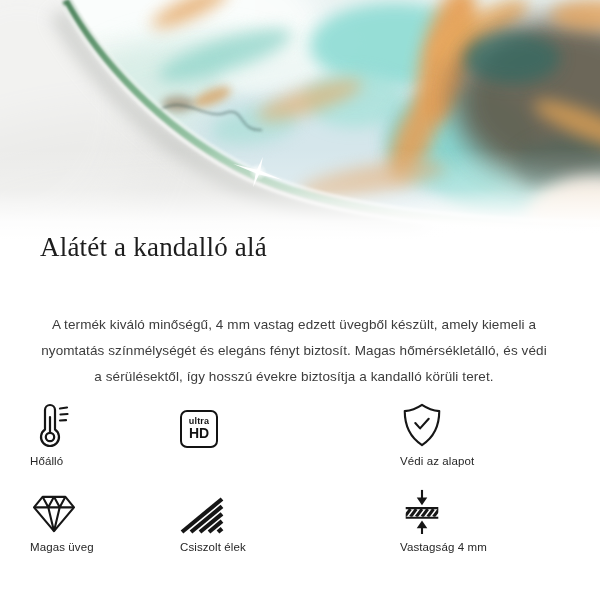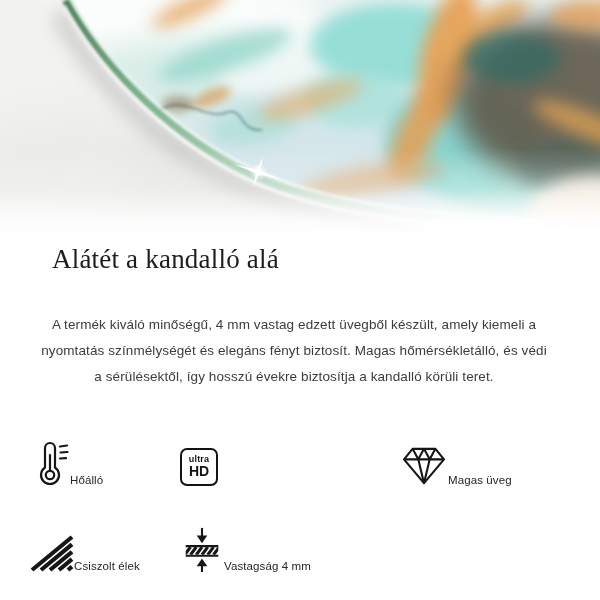--- a/index.html
+++ b/index.html
@@ -14,21 +14,21 @@
     color:#1d1d1d;font-weight:400;letter-spacing:0.2px;
   }
   .desc{
     position:absolute;left:40px;top:312px;width:508px;
     font-size:13.5px;line-height:26px;color:#3c3c3c;letter-spacing:0.1px;
   }
   .features{
     position:absolute;left:30px;top:400px;width:540px;
     display:grid;grid-template-columns:150px 1fr 170px;grid-template-rows:86px 86px;
   }
-  .feature{display:flex;flex-direction:row;align-items:flex-end;}
+  .feature{display:flex;flex-direction:column;align-items:flex-start;}
   .icon-box{height:48px;display:flex;align-items:flex-end;justify-content:center;}
   .feature-label{margin-top:7px;font-size:11.5px;color:#262626;letter-spacing:0.1px;white-space:nowrap;}
   .hd-badge{
     width:38px;height:38px;border:2.5px solid #131313;border-radius:7px;
     display:flex;flex-direction:column;align-items:center;justify-content:center;
     font-weight:bold;color:#131313;box-sizing:border-box;
   }
   .hd-top{font-size:9px;line-height:9px;letter-spacing:0.2px;}
   .hd-bottom{font-size:14px;line-height:15px;}
   .icon-stroke{stroke:#161616;fill:none;stroke-width:2.2;}
@@ -126,21 +126,21 @@
       <circle r="9" fill="url(#sparkGlow)"></circle>
       <g fill="#ffffff" transform="rotate(18)">
         <path d="M-26,0 L0,-2 L26,0 L0,2 Z" opacity="0.95"></path>
         <path d="M0,-16 L2,0 L0,16 L-2,0 Z" opacity="0.95"></path>
         <path d="M-8,-8 L0,-1.2 L8,8 L1.2,0 Z" opacity="0.5"></path>
         <path d="M8,-8 L0,-1.2 L-8,8 L-1.2,0 Z" opacity="0.5"></path>
       </g>
     </g>
   </svg>
 
-  <h1 class="heading" style="margin:12px;font-weight:400;">
+  <h1 class="heading" style="margin:0;font-weight:400;">
     <span>Alátét a kandalló alá</span><br>
   </h1>
 
   <p class="desc" style="margin:0;text-align:center;">A termék kiváló minőségű, 4 mm vastag edzett üvegből készült, amely kiemeli a nyomtatás színmélységét és elegáns fényt biztosít. Magas hőmérsékletálló, és védi a sérülésektől, így hosszú évekre biztosítja a kandalló körüli teret.</p>
 
   <div class="features">
 
     <div class="feature">
       <div class="icon-box">
         <svg width="40" height="46" viewBox="0 0 40 46">
@@ -157,20 +157,29 @@
 
     <div class="feature">
       <div class="icon-box">
         <div class="hd-badge">
           <span class="hd-top">ultra</span>
           <span class="hd-bottom">HD</span>
         </div>
       </div>
     </div>
 
+    <div class="feature">
+      <div class="icon-box">
+        <svg width="44" height="46" viewBox="0 0 44 48">
+          <path class="icon-stroke" stroke-width="2.4" stroke-linejoin="round" d="M22,3 C28,7 34,9 40,9.5 C40,22 36,36 22,45 C8,36 4,22 4,9.5 C10,9 16,7 22,3 Z"></path>
+          <path class="icon-stroke" stroke-width="2.6" stroke-linecap="round" stroke-linejoin="round" d="M15,22 L20,27.5 L29,17.5"></path>
+        </svg>
+      </div>
+      <div class="feature-label">Védi az alapot</div>
+    </div>
 
     <div class="feature">
       <div class="icon-box">
         <svg width="48" height="40" viewBox="0 0 48 42">
           <path class="icon-stroke" stroke-linejoin="round" d="M12,3 L36,3 L45,14 L24,39 L3,14 Z"></path>
           <path class="icon-stroke" stroke-width="1.8" stroke-linejoin="round" d="M3,14 L45,14 M12,3 L18,14 M24,3 L18,14 M24,3 L30,14 M36,3 L30,14 M18,14 L24,39 M30,14 L24,39"></path>
         </svg>
       </div>
       <div class="feature-label">Magas üveg</div>
     </div>

